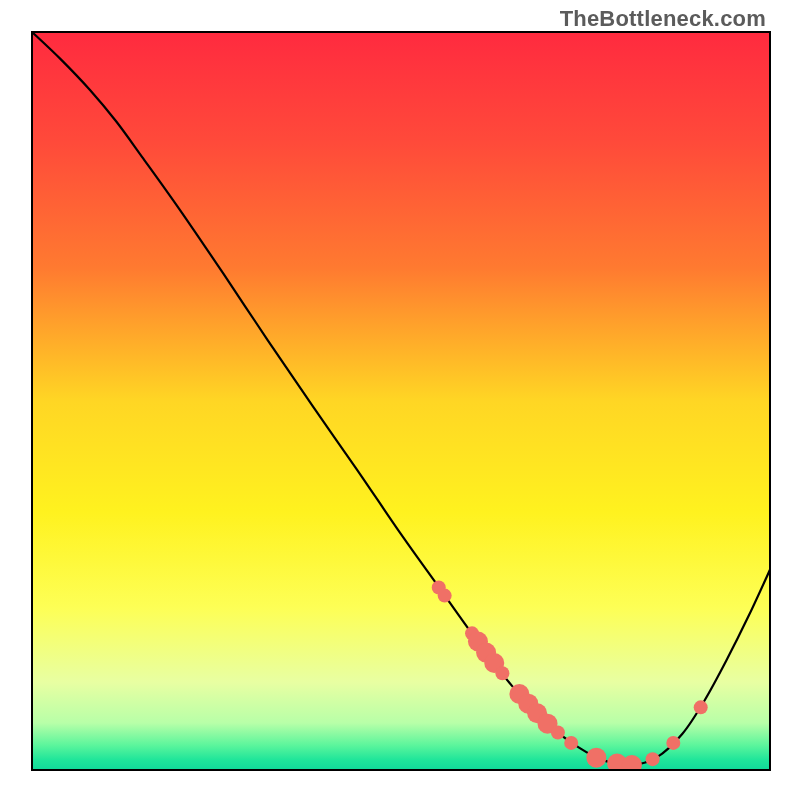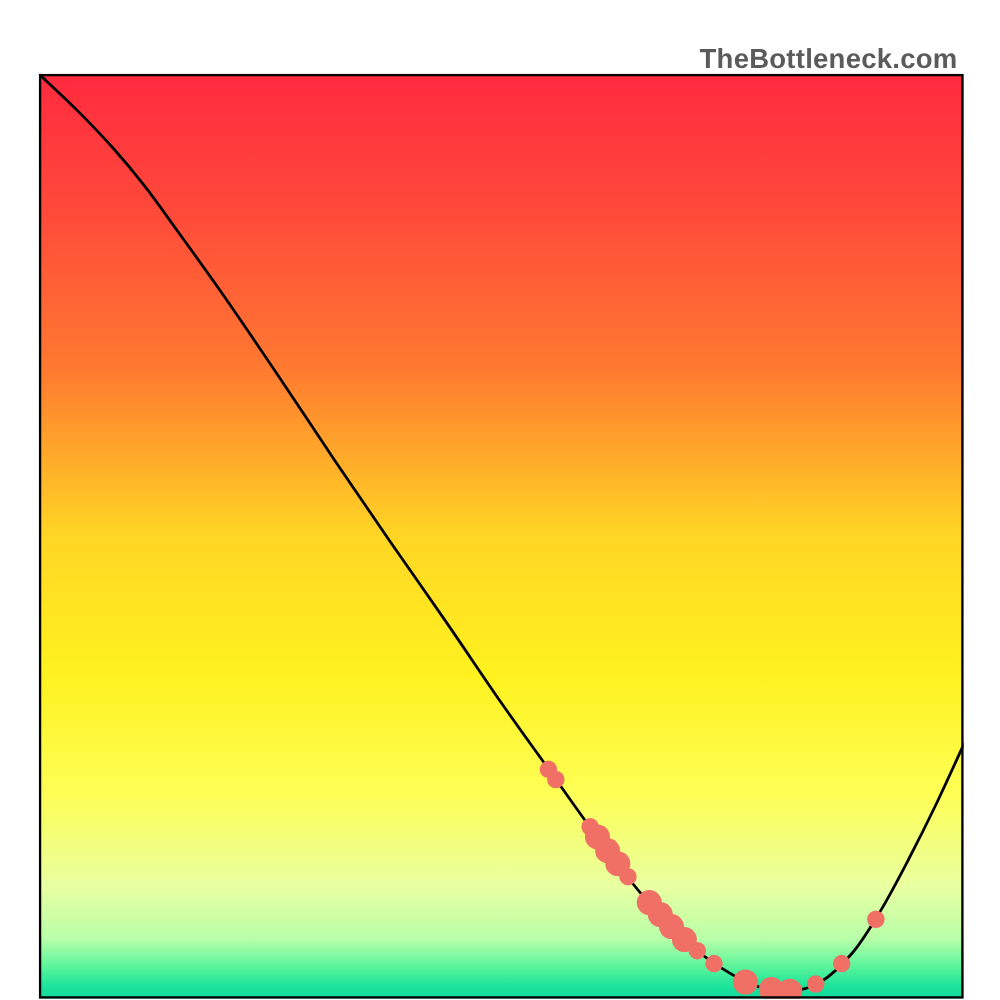--- a/index.html
+++ b/index.html
@@ -8,21 +8,20 @@
     width: 800px;
     height: 800px;
     overflow: hidden;
     background: #fff;
     font-family: Arial, Helvetica, sans-serif;
   }
   .wrap {
     position: relative;
     width: 800px;
     height: 592px;
-    margin-top: 28px;
   }
   .plot-area {
     position: absolute;
     left: 31px;
     top: 31px;
     width: 740px;
     height: 740px;
     overflow: hidden;
   }
   .gradient-bg {

